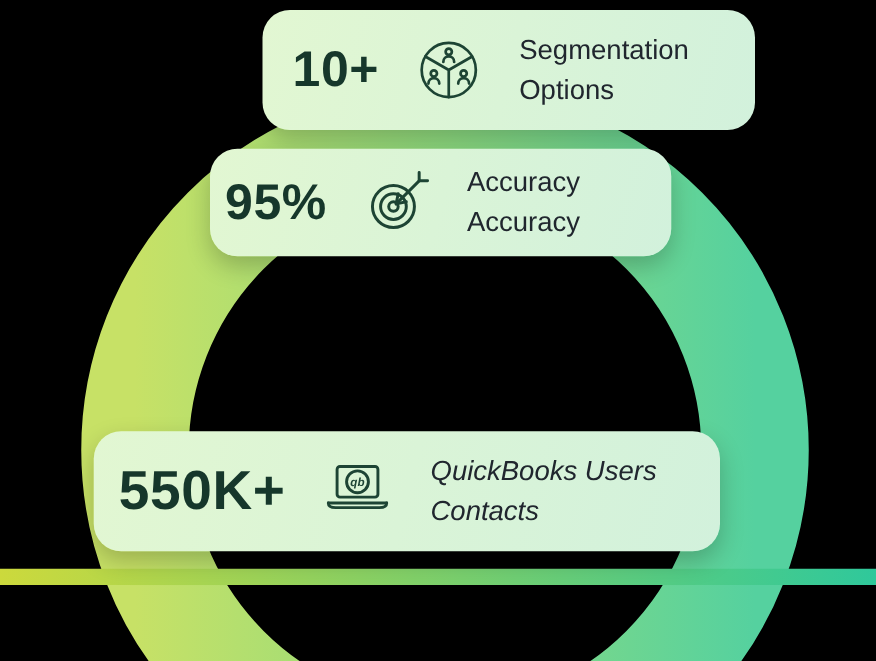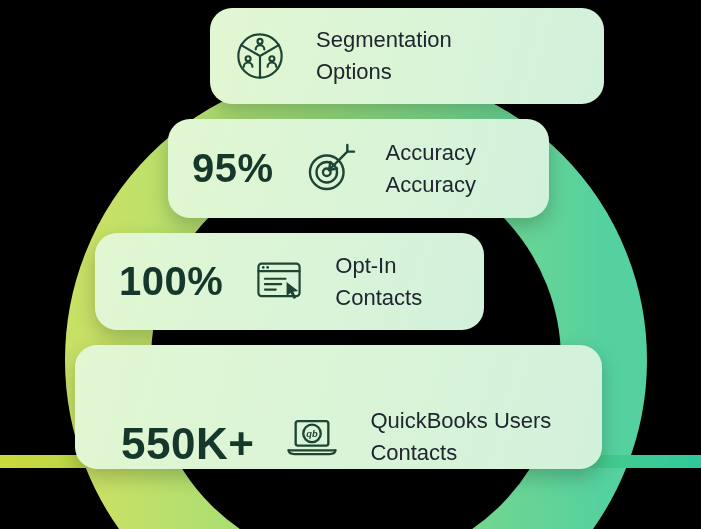--- a/index.html
+++ b/index.html
@@ -30,23 +30,23 @@
   }
   .card{
     position:absolute;
     display:flex;align-items:center;
     gap:30px;
     border-radius:22px;
     background:linear-gradient(105deg,var(--card-start),var(--card-end));
     box-shadow:0 8px 20px rgba(0,0,0,0.22);
   }
   .card-1{left:210px;top:8px;width:370px;height:96px;padding-left:24px;}
-  .card-2{left:168px;top:119px;width:357px;height:99px;padding-left:24px;}
+  .card-2{left:168px;top:119px;width:357px;height:86px;padding-left:12px;}
   .card-3{left:95px;top:233px;width:365px;height:97px;padding-left:24px;}
-  .card-4{left:75px;top:345px;width:481px;height:124px;padding-left:46px;align-items:flex-end;}
+  .card-4{left:75px;top:345px;width:481px;height:96px;padding-left:20px;}
   .stat-value{
     font-weight:700;
     font-size:40px;
     color:var(--num-color);
     letter-spacing:0.5px;
     white-space:nowrap;
   }
   .card-4 .stat-value{font-size:44px;}
   .stat-icon{
     width:52px;height:52px;
@@ -55,41 +55,42 @@
   }
   .card-4 .stat-icon{width:56px;height:56px;}
   .stat-label{
     font-size:22px;
     line-height:1.45;
     color:var(--text-color);
   }
   .label-1{width:150px;}
   .label-2{width:125px;}
   .label-3{width:112px;}
-  .label-4{width:195px;}
+  .label-4{width:195px;font-style:italic;}
 </style>
 </head>
 <body>
 
 <div class="canvas">
 
   <svg class="ring" width="701" height="529" viewBox="0 0 701 529" aria-hidden="true">
     <defs>
       <linearGradient id="ringGrad" x1="0" y1="0" x2="1" y2="0">
         <stop offset="0" style="stop-color:var(--ring-start)"></stop>
         <stop offset="0.5" style="stop-color:var(--ring-mid)"></stop>
         <stop offset="1" style="stop-color:var(--ring-end)"></stop>
       </linearGradient>
     </defs>
     <circle cx="356" cy="360" r="248" fill="none" stroke="url(#ringGrad)" stroke-width="86"></circle>
   </svg>
 
   <div class="bar"></div>
 
   <div class="card card-1">
+    <div class="stat-value">10+</div>
     <svg class="stat-icon" viewBox="0 0 48 48" fill="none" stroke="currentColor" stroke-width="2" stroke-linecap="round" aria-hidden="true">
       <circle cx="24" cy="24" r="20"></circle>
       <path d="M24 24 V44 M24 24 L6.7 14 M24 24 L41.3 14"></path>
       <circle cx="24" cy="10.5" r="2.3"></circle>
       <path d="M20 18 a4 4 0 0 1 8 0"></path>
       <circle cx="13" cy="26.5" r="2.3"></circle>
       <path d="M9 34 a4 4 0 0 1 8 0"></path>
       <circle cx="35" cy="26.5" r="2.3"></circle>
       <path d="M31 34 a4 4 0 0 1 8 0"></path>
     </svg>
@@ -102,32 +103,20 @@
       <circle cx="21" cy="27" r="15.5"></circle>
       <circle cx="21" cy="27" r="9.5"></circle>
       <circle cx="21" cy="27" r="3.5"></circle>
       <path d="M23 25 L40 8"></path>
       <path d="M40 8 L40 1.8 M40 8 L46.2 8"></path>
       <path d="M23 25 L30.5 23.5 M23 25 L24.5 17.5"></path>
     </svg>
     <div class="stat-label label-2">Accuracy Accuracy</div>
   </div>
 
-  <div class="card card-3">
-    <div class="stat-value">100%</div>
-    <svg class="stat-icon" viewBox="0 0 48 48" fill="none" stroke="currentColor" stroke-width="2" stroke-linecap="round" stroke-linejoin="round" aria-hidden="true">
-      <rect x="5" y="7" width="38" height="30" rx="3"></rect>
-      <path d="M5 14 H43"></path>
-      <circle cx="9.5" cy="10.5" r="1.2" fill="currentColor" stroke="none"></circle>
-      <circle cx="13.5" cy="10.5" r="1.2" fill="currentColor" stroke="none"></circle>
-      <path d="M11 21 H30 M11 26 H26 M11 31 H21"></path>
-      <path d="M31 24 l0 13 l3.8 -2.8 l2.7 5.6 l2.4 -1.2 l-2.7 -5.6 l4.6 -0.6 Z" fill="currentColor" stroke="none"></path>
-    </svg>
-    <div class="stat-label label-3">Opt-In Contacts</div>
-  </div>
 
   <div class="card card-4">
     <div class="stat-value">550K+</div>
     <svg class="stat-icon" viewBox="0 0 48 48" fill="none" stroke="currentColor" stroke-width="2" stroke-linecap="round" stroke-linejoin="round" aria-hidden="true">
       <rect x="10" y="7" width="28" height="21" rx="2"></rect>
       <path d="M4 32 H44"></path>
       <path d="M4 32 C4 34.6 6.2 35.2 9 35.2 H39 C41.8 35.2 44 34.6 44 32"></path>
       <circle cx="24" cy="17.5" r="7.5"></circle>
       <text x="24" y="20.6" text-anchor="middle" font-size="8" font-weight="bold" font-style="italic" font-family="Liberation Sans, sans-serif" fill="currentColor" stroke="none">qb</text>
     </svg>

